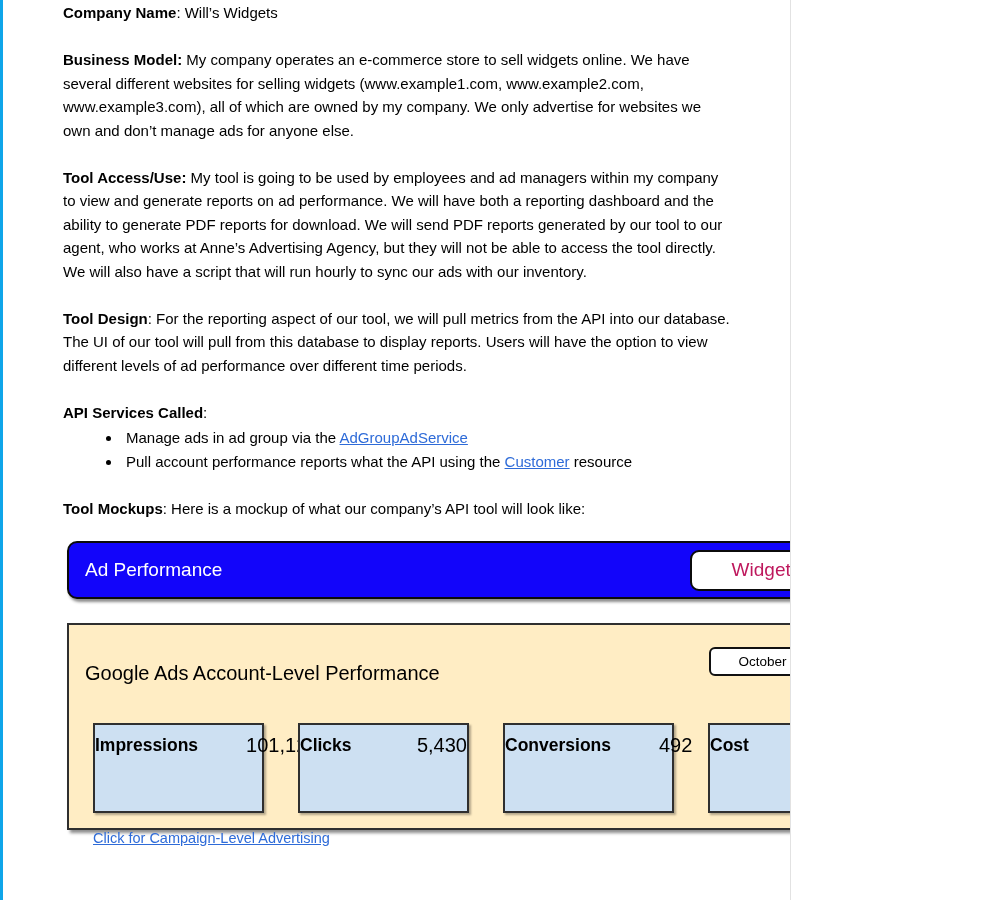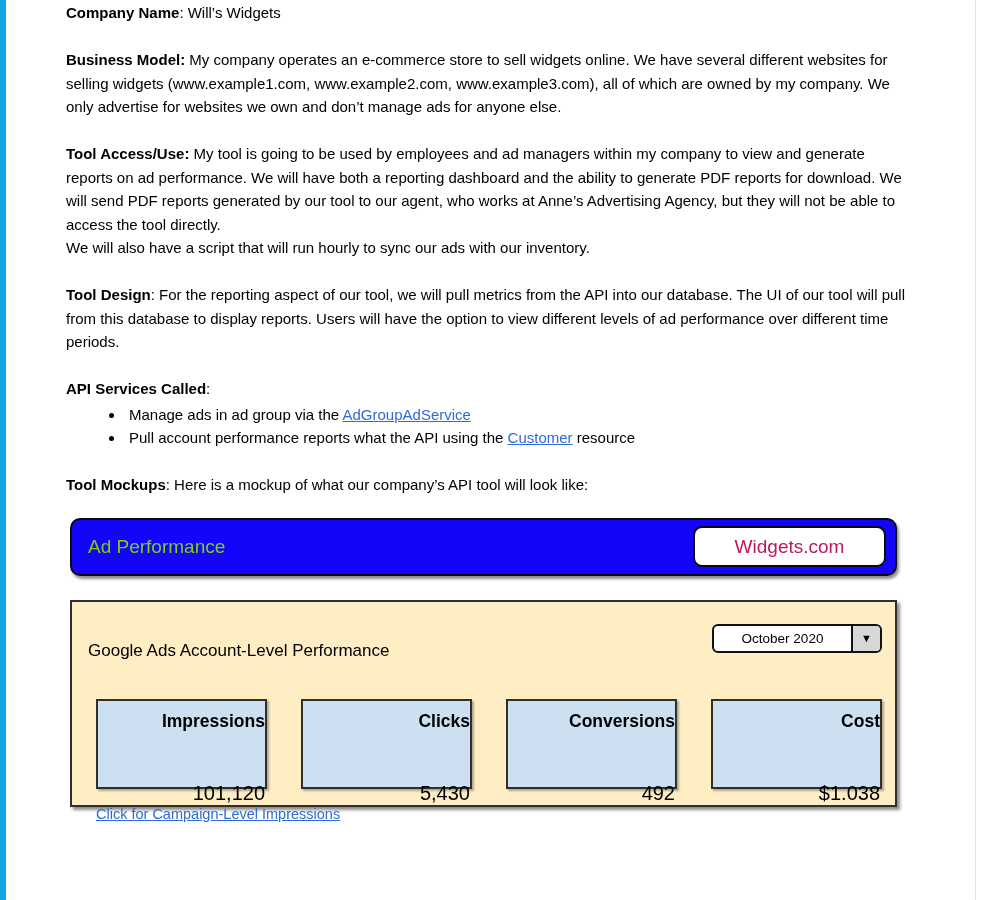--- a/index.html
+++ b/index.html
@@ -7,23 +7,23 @@
     --panel-bg:#ffedc4;
     --card-bg:#cde0f2;
     --doc-link:#2e6bd8;
     --mockup-link:#4a7bd6;
     --border-dark:#2f2f2f;
   }
   *{box-sizing:border-box;}
   html,body{margin:0;padding:0;background:#ffffff;}
   .page{
     position:relative;
-    width:976px;height:900px;
+    width:791px;height:900px;
     background:#ffffff;
-    border-left:6px solid #0ea5e9;
+    border-left:3px solid #0ea5e9;
     border-right:1px solid #e2e2e2;
     overflow:hidden;
     font-family:"Liberation Sans", sans-serif;
     color:#000000;
   }
   .doc{
     padding:1px 60px 0 60px;
     font-size:15px;
     line-height:23.5px;
   }
@@ -45,21 +45,21 @@
   .bluebar{
     height:58px;
     background:var(--header-blue);
     border:2px solid #0b0b0b;
     border-radius:10px;
     box-shadow:2px 3px 3px rgba(0,0,0,0.45);
     display:flex;align-items:center;justify-content:space-between;
     padding:0 9px 0 16px;
     margin-top:21px;
   }
-  .bluebar-title{color:#84cc16;font-size:19px;}
+  .bluebar-title{color:#ffffff;font-size:19px;}
   .site-btn{
     width:193px;height:41px;
     background:#ffffff;
     border:2px solid #0b0b0b;
     border-radius:9px;
     font-family:"Liberation Sans", sans-serif;
     font-size:19px;color:#be185d;
     display:flex;align-items:center;justify-content:center;
     cursor:pointer;
   }
@@ -67,21 +67,21 @@
     margin-top:24px;
     height:207px;
     background:var(--panel-bg);
     border:2px solid var(--border-dark);
     box-shadow:3px 3px 3px rgba(0,0,0,0.45);
   }
   .panel-head{
     display:flex;align-items:center;justify-content:space-between;
     padding:13px 13px 0 16px;
   }
-  .panel-title{font-size:17px;margin-top:24px;}
+  .panel-title{font-size:20px;margin-top:24px;}
   .dropdown{
     width:170px;height:29px;
     background:#ffffff;
     border:2px solid #111;
     border-radius:6px;
     display:flex;align-items:stretch;
     overflow:hidden;
     cursor:pointer;
   }
   .dd-value{
@@ -99,22 +99,22 @@
   }
   .cards{
     display:flex;justify-content:space-between;
     margin:37px 13px 0 24px;
   }
   .card{
     width:171px;height:90px;
     background:var(--card-bg);
     border:2px solid var(--border-dark);
     box-shadow:2px 2px 2px rgba(0,0,0,0.3);
-    display:flex;flex-direction:column;justify-content:space-between;
-    align-items:flex-end;
+    display:flex;flex-direction:row;justify-content:space-between;
+    align-items:flex-start;
     padding:9px 0 12px 0;
     gap:48px;
   }
   .card-label{font-weight:bold;font-size:17.5px;}
   .card-value{font-size:20px;}
   .camp-link{
     display:inline-block;
     margin:14px 0 0 24px;
     font-size:14.5px;
     color:var(--mockup-link);
@@ -174,18 +174,18 @@
           <div class="card">
             <span class="card-label">Conversions</span>
             <span class="card-value">492</span>
           </div>
           <div class="card">
             <span class="card-label">Cost</span>
             <span class="card-value">$1.038</span>
           </div>
         </div>
 
-        <a class="camp-link">Click for Campaign-Level Impressions</a>
+        <a class="camp-link">Click for Campaign-Level Advertising</a>
       </div>
 
     </div>
   </div>
 </div>
 
 </body></html>

